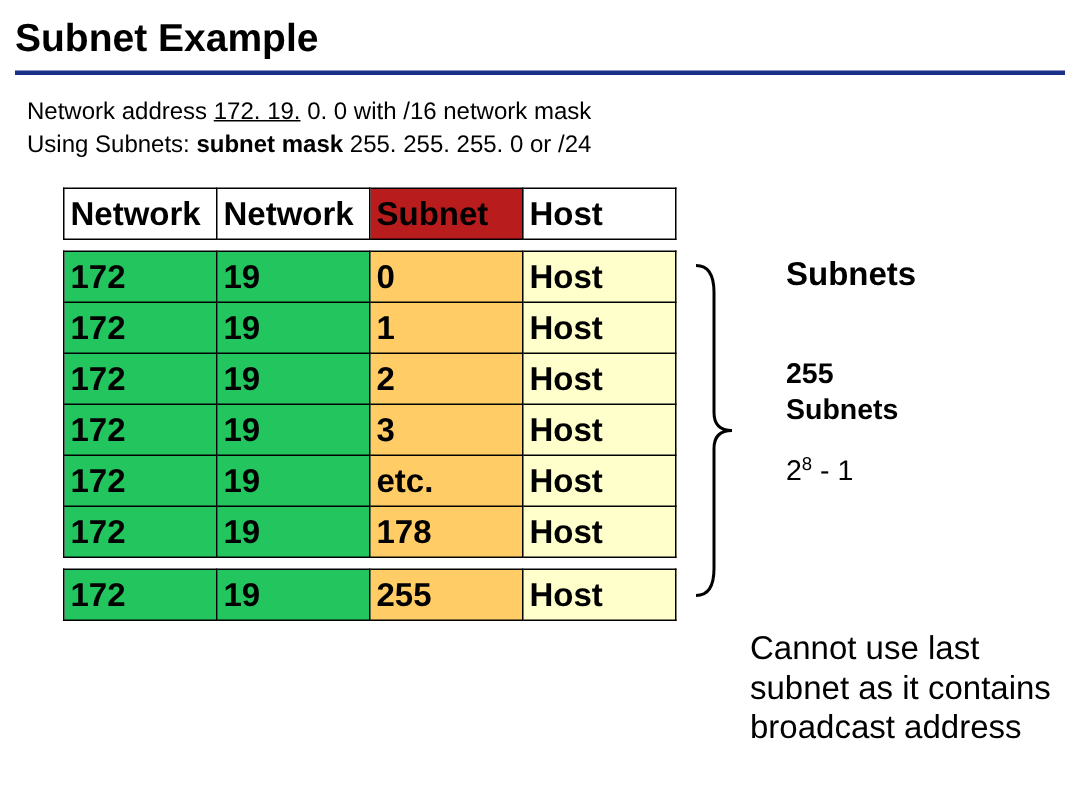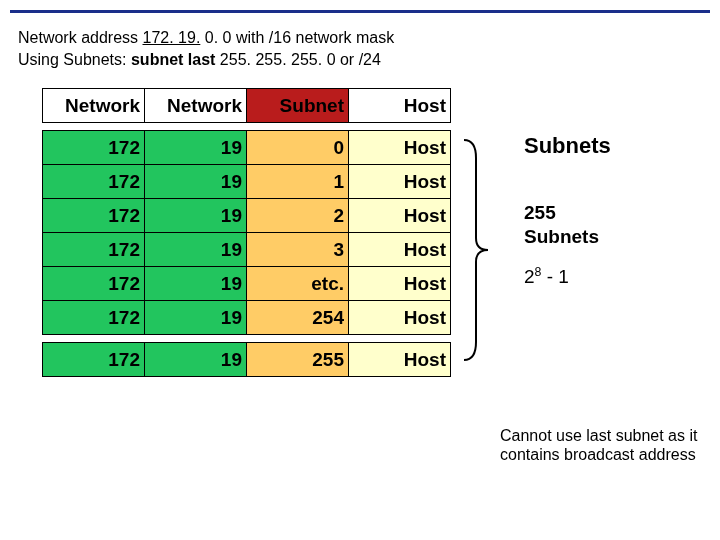--- a/index.html
+++ b/index.html
@@ -36,22 +36,22 @@
   }
   .tables-wrap {
     position: relative;
     padding-left: 32px;
   }
   table {
     border-collapse: collapse;
   }
   td {
     border: 1.5px solid #000;
-    text-align: right;
-    font-size: 19px;
+    text-align: left;
+    font-size: 22px;
     font-weight: bold;
     height: 34px;
     box-sizing: border-box;
     padding: 0 4px;
   }
   .col-net  { width: 102px; background: #22c55e; }
   .col-sub  { width: 102px; background: #ffcc66; }
   .col-host { width: 102px; background: #ffffcc; }
   .hdr td { background: #fff; }
   .gap-row td { border:none; background:transparent; height:8px; }
@@ -80,35 +80,35 @@
     font-weight: bold;
   }
   .side-notes .pow {
     margin-top: 14px;
   }
   .side-notes sup { font-size: 0.65em; }
   .foot-note {
     position: absolute;
     left: 490px;
     top: 294px;
-    font-size: 16px;
+    font-size: 22px;
     line-height: 1.2;
     width: 210px;
-    margin-top: 44px;
   }
 </style>
 </head>
 <body>
 
 <div class="slide">
+  <div class="title">Subnet Example</div>
   <div class="hr"></div>
 
   <div class="intro">
     <span>Network address </span><span class="under">172. 19.</span><span> 0. 0 with /16 network mask</span><br>
-    <span>Using Subnets: </span><b><span>subnet last</span></b><span> 255. 255. 255. 0 or /24</span>
+    <span>Using Subnets: </span><b><span>subnet mask</span></b><span> 255. 255. 255. 0 or /24</span>
   </div>
 
   <div class="tables-wrap">
 
     <table>
       <tbody>
           <tr class="hdr">
         <td class="col-net">Network</td>
         <td class="col-net">Network</td>
         <td class="col-sub" style="background:#b91c1c">Subnet</td>
@@ -143,21 +143,21 @@
       </tr>
       <tr>
         <td class="col-net">172</td>
         <td class="col-net">19</td>
         <td class="col-sub">etc.</td>
         <td class="col-host">Host</td>
       </tr>
       <tr>
         <td class="col-net">172</td>
         <td class="col-net">19</td>
-        <td class="col-sub">254</td>
+        <td class="col-sub">178</td>
         <td class="col-host">Host</td>
       </tr>
       <tr class="gap-row">
             <td colspan="4"></td>
           </tr>
       <tr>
         <td class="col-net">172</td>
         <td class="col-net">19</td>
         <td class="col-sub">255</td>
         <td class="col-host">Host</td>

